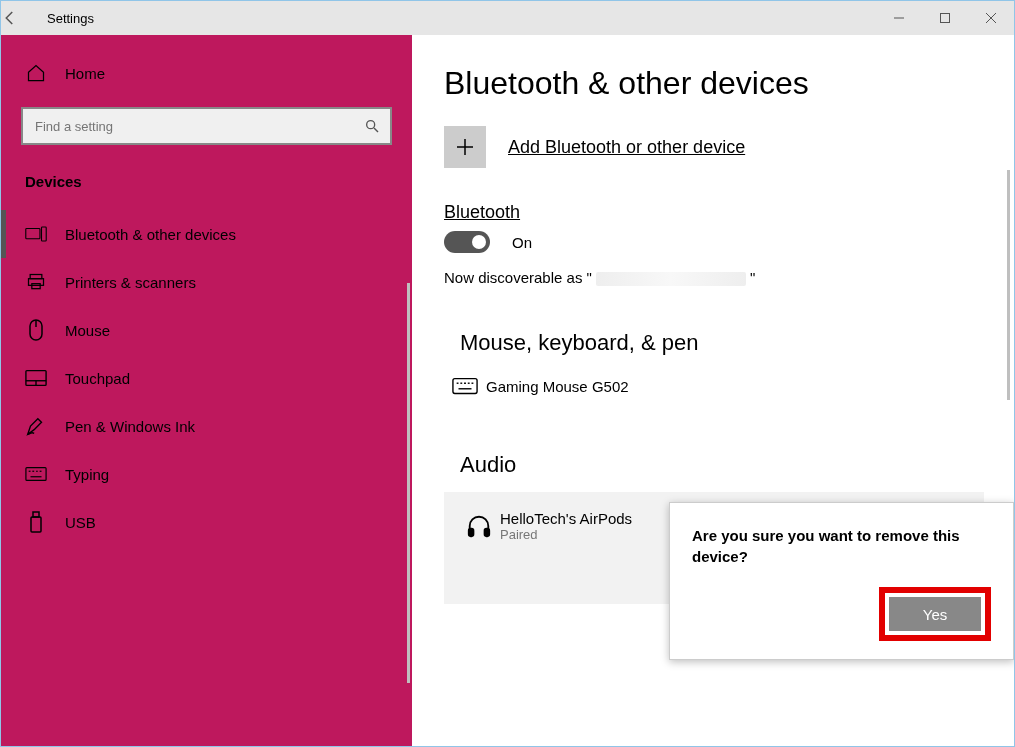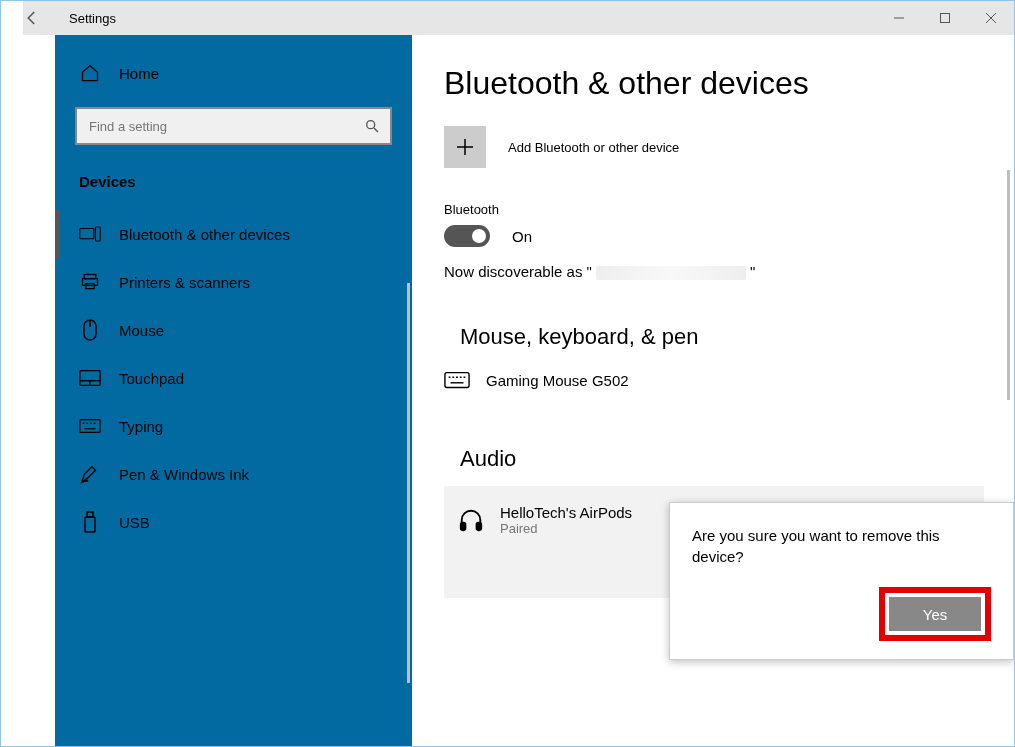--- a/index.html
+++ b/index.html
@@ -1,60 +1,60 @@
 <!DOCTYPE html>
 <html><head>
 <meta charset="utf-8">
 <style>
   * { box-sizing: border-box; }
   html, body { margin:0; padding:0; font-family: "Segoe UI", Arial, sans-serif; font-size:15px; color:#000; background:#fff; }
-  .window { width:1015px; height:747px; border:1px solid #90c5e8; display:flex; flex-direction:column; position:relative; overflow:hidden;padding-left:22px; }
+  .window { width:1015px; height:747px; border:1px solid #90c5e8; display:flex; flex-direction:column; position:relative; overflow:hidden; }
   .titlebar { height:34px; display:flex; align-items:center; background:#e6e6e6; }
   .titlebar .back { width:46px; text-align:center; font-size:18px; color:#555; cursor:default; }
   .titlebar .title { font-size:13px; color:#000; }
   .titlebar .spacer { flex:1; }
   .titlebar .win-controls { display:flex; }
   .titlebar .win-btn { width:46px; height:34px; display:flex; align-items:center; justify-content:center; font-size:14px; color:#555; }
   .body { flex:1; display:flex; overflow:hidden; }
-  .sidebar { width:448px; background:#0369a1; position:relative; display:flex; flex-direction:column;margin-left:32px; }
+  .sidebar { width:448px; background:#be185d; position:relative; display:flex; flex-direction:column; }
   .side-inner { padding:20px 20px 0 20px; }
   .home-row { display:flex; align-items:center; gap:18px; padding:8px 0 24px 4px; }
   .home-row .icon, .navitem .icon { width:22px; display:flex; justify-content:center; }
   .search { display:flex; align-items:center; border:2px solid #888; height:38px; padding:0 10px; background:#f0f0f0; }
   .search input { flex:1; border:none; outline:none; background:transparent; font-size:13px; color:#666; }
   .search .sicon { color:#555; font-size:15px; }
   .section-label { font-weight:600; padding:28px 4px 8px 4px; }
   .navlist { margin-top:12px; position:relative; }
   .navitem { display:flex; align-items:center; gap:18px; height:48px; padding-left:4px; cursor:default; }
   .navitem .label { font-size:15px; }
   .active-bar { position:absolute; left:-20px; top:0; width:5px; height:48px; background:#555; }
   .side-scroll { position:absolute; right:2px; top:248px; width:3px; height:400px; background:#bfbfbf; }
   .main { flex:1; position:relative; background:#fff; }
   .main-scroll { position:absolute; right:4px; top:135px; width:3px; height:230px; background:#bfbfbf; }
   .main-content { padding:30px 30px 0 32px; }
   h1.page-title { font-weight:400; font-size:32px; margin:0 0 24px 0; letter-spacing:0; }
   .add-row { display:flex; align-items:center; gap:22px; margin-bottom:34px; }
   .add-btn { width:42px; height:42px; background:#ccc; display:flex; align-items:center; justify-content:center; font-size:22px; }
-  .sub-label { font-size:13px; }
+  .sub-label { font-size:18px;text-decoration:underline; }
   .toggle-row { display:flex; align-items:center; gap:22px; margin:8px 0 16px 0; }
   .toggle { width:46px; height:22px; border-radius:11px; background:#555; position:relative; }
   .toggle .knob { position:absolute; width:14px; height:14px; background:#fff; border-radius:50%; right:4px; top:4px; }
   .discover { font-size:15px; margin-bottom:44px; }
   .discover .blur { display:inline-block; width:150px; height:14px; background:linear-gradient(90deg,#eee,#f8f8f8,#eee); vertical-align:middle; border-radius:2px; margin:0 4px; }
   h2.sec { font-weight:400; font-size:22px; margin:0 0 14px 16px; }
-  .device-row { display:flex; align-items:center; gap:16px; padding:6px 0; }
+  .device-row { display:flex; align-items:center; gap:8px; padding:6px 0;margin-left:8px; }
   .device-icon { width:26px; display:flex; justify-content:center; }
   .dev-meta .name { font-size:15px; }
   .dev-meta .status { font-size:13px; color:#777; }
   .audio-block { margin-top:50px; }
   .selected-dev { background:#f2f2f2; padding:12px 14px 56px 14px; margin-top:10px; position:relative; width:540px; }
   .dev-actions { position:absolute; bottom:12px; right:12px; display:flex; gap:14px; }
   .gray-btn { background:#ccc; border:none; height:34px; padding:0 24px; font-size:15px; color:#000; cursor:default; }
   .dialog { position:absolute; right:0; bottom:86px; width:345px; background:#fff; border:1px solid #ccc; box-shadow:0 2px 8px rgba(0,0,0,.25); padding:22px 22px 18px 22px; }
-  .dialog .msg { font-size:15px; margin-bottom:20px; line-height:1.4; }
+  .dialog .msg { font-size:15px; margin-bottom:20px; line-height:1.4;font-weight:bold; }
   .dialog .yes-wrap { display:flex; justify-content:flex-end; }
   .yes-highlight { border:6px solid #e20000; padding:4px; display:inline-block; }
   .yes-btn { background:#888; color:#fff; border:none; width:92px; height:34px; font-size:15px; }
   svg { display:block; }
 </style>
 </head>
 <body>
 
 <div class="window">
 
@@ -144,39 +144,39 @@
                 <svg width="22" height="18" viewBox="0 0 24 18" fill="none" stroke="#000" stroke-width="1.5">
                   <rect x="1" y="1" width="22" height="16" rx="1"></rect>
                   <line x1="1" y1="12" x2="23" y2="12"></line>
                   <line x1="12" y1="12" x2="12" y2="17"></line>
                 </svg>
               </span>
             <span class="label">Touchpad</span>
           </div>
           <div class="navitem">
             <span class="icon">
+                <svg width="22" height="22" viewBox="0 0 24 24" fill="none" stroke="#000" stroke-width="1.5">
+                  <path d="M3 21 L6 12 L14 4 L18 8 L10 16 Z"></path>
+                  <path d="M3 21 C6 21 6 18 10 20"></path>
+                </svg>
+              </span>
+            <span class="label">Pen &amp; Windows Ink</span>
+          </div>
+          <div class="navitem">
+            <span class="icon">
                 <svg width="24" height="16" viewBox="0 0 24 16" fill="none" stroke="#000" stroke-width="1.3">
                   <rect x="1" y="1" width="22" height="14" rx="1"></rect>
                   <line x1="4" y1="5" x2="6" y2="5"></line>
                   <line x1="8" y1="5" x2="10" y2="5"></line>
                   <line x1="12" y1="5" x2="14" y2="5"></line>
                   <line x1="16" y1="5" x2="18" y2="5"></line>
                   <line x1="6" y1="11" x2="18" y2="11"></line>
                 </svg>
               </span>
             <span class="label">Typing</span>
-          </div>
-          <div class="navitem">
-            <span class="icon">
-                <svg width="22" height="22" viewBox="0 0 24 24" fill="none" stroke="#000" stroke-width="1.5">
-                  <path d="M3 21 L6 12 L14 4 L18 8 L10 16 Z"></path>
-                  <path d="M3 21 C6 21 6 18 10 20"></path>
-                </svg>
-              </span>
-            <span class="label">Pen &amp; Windows Ink</span>
           </div>
           <div class="navitem">
             <span class="icon">
                 <svg width="14" height="22" viewBox="0 0 14 22" fill="none" stroke="#000" stroke-width="1.5">
                   <rect x="4" y="1" width="6" height="5"></rect>
                   <rect x="2" y="6" width="10" height="15" rx="1"></rect>
                 </svg>
               </span>
             <span class="label">USB</span>
           </div>

